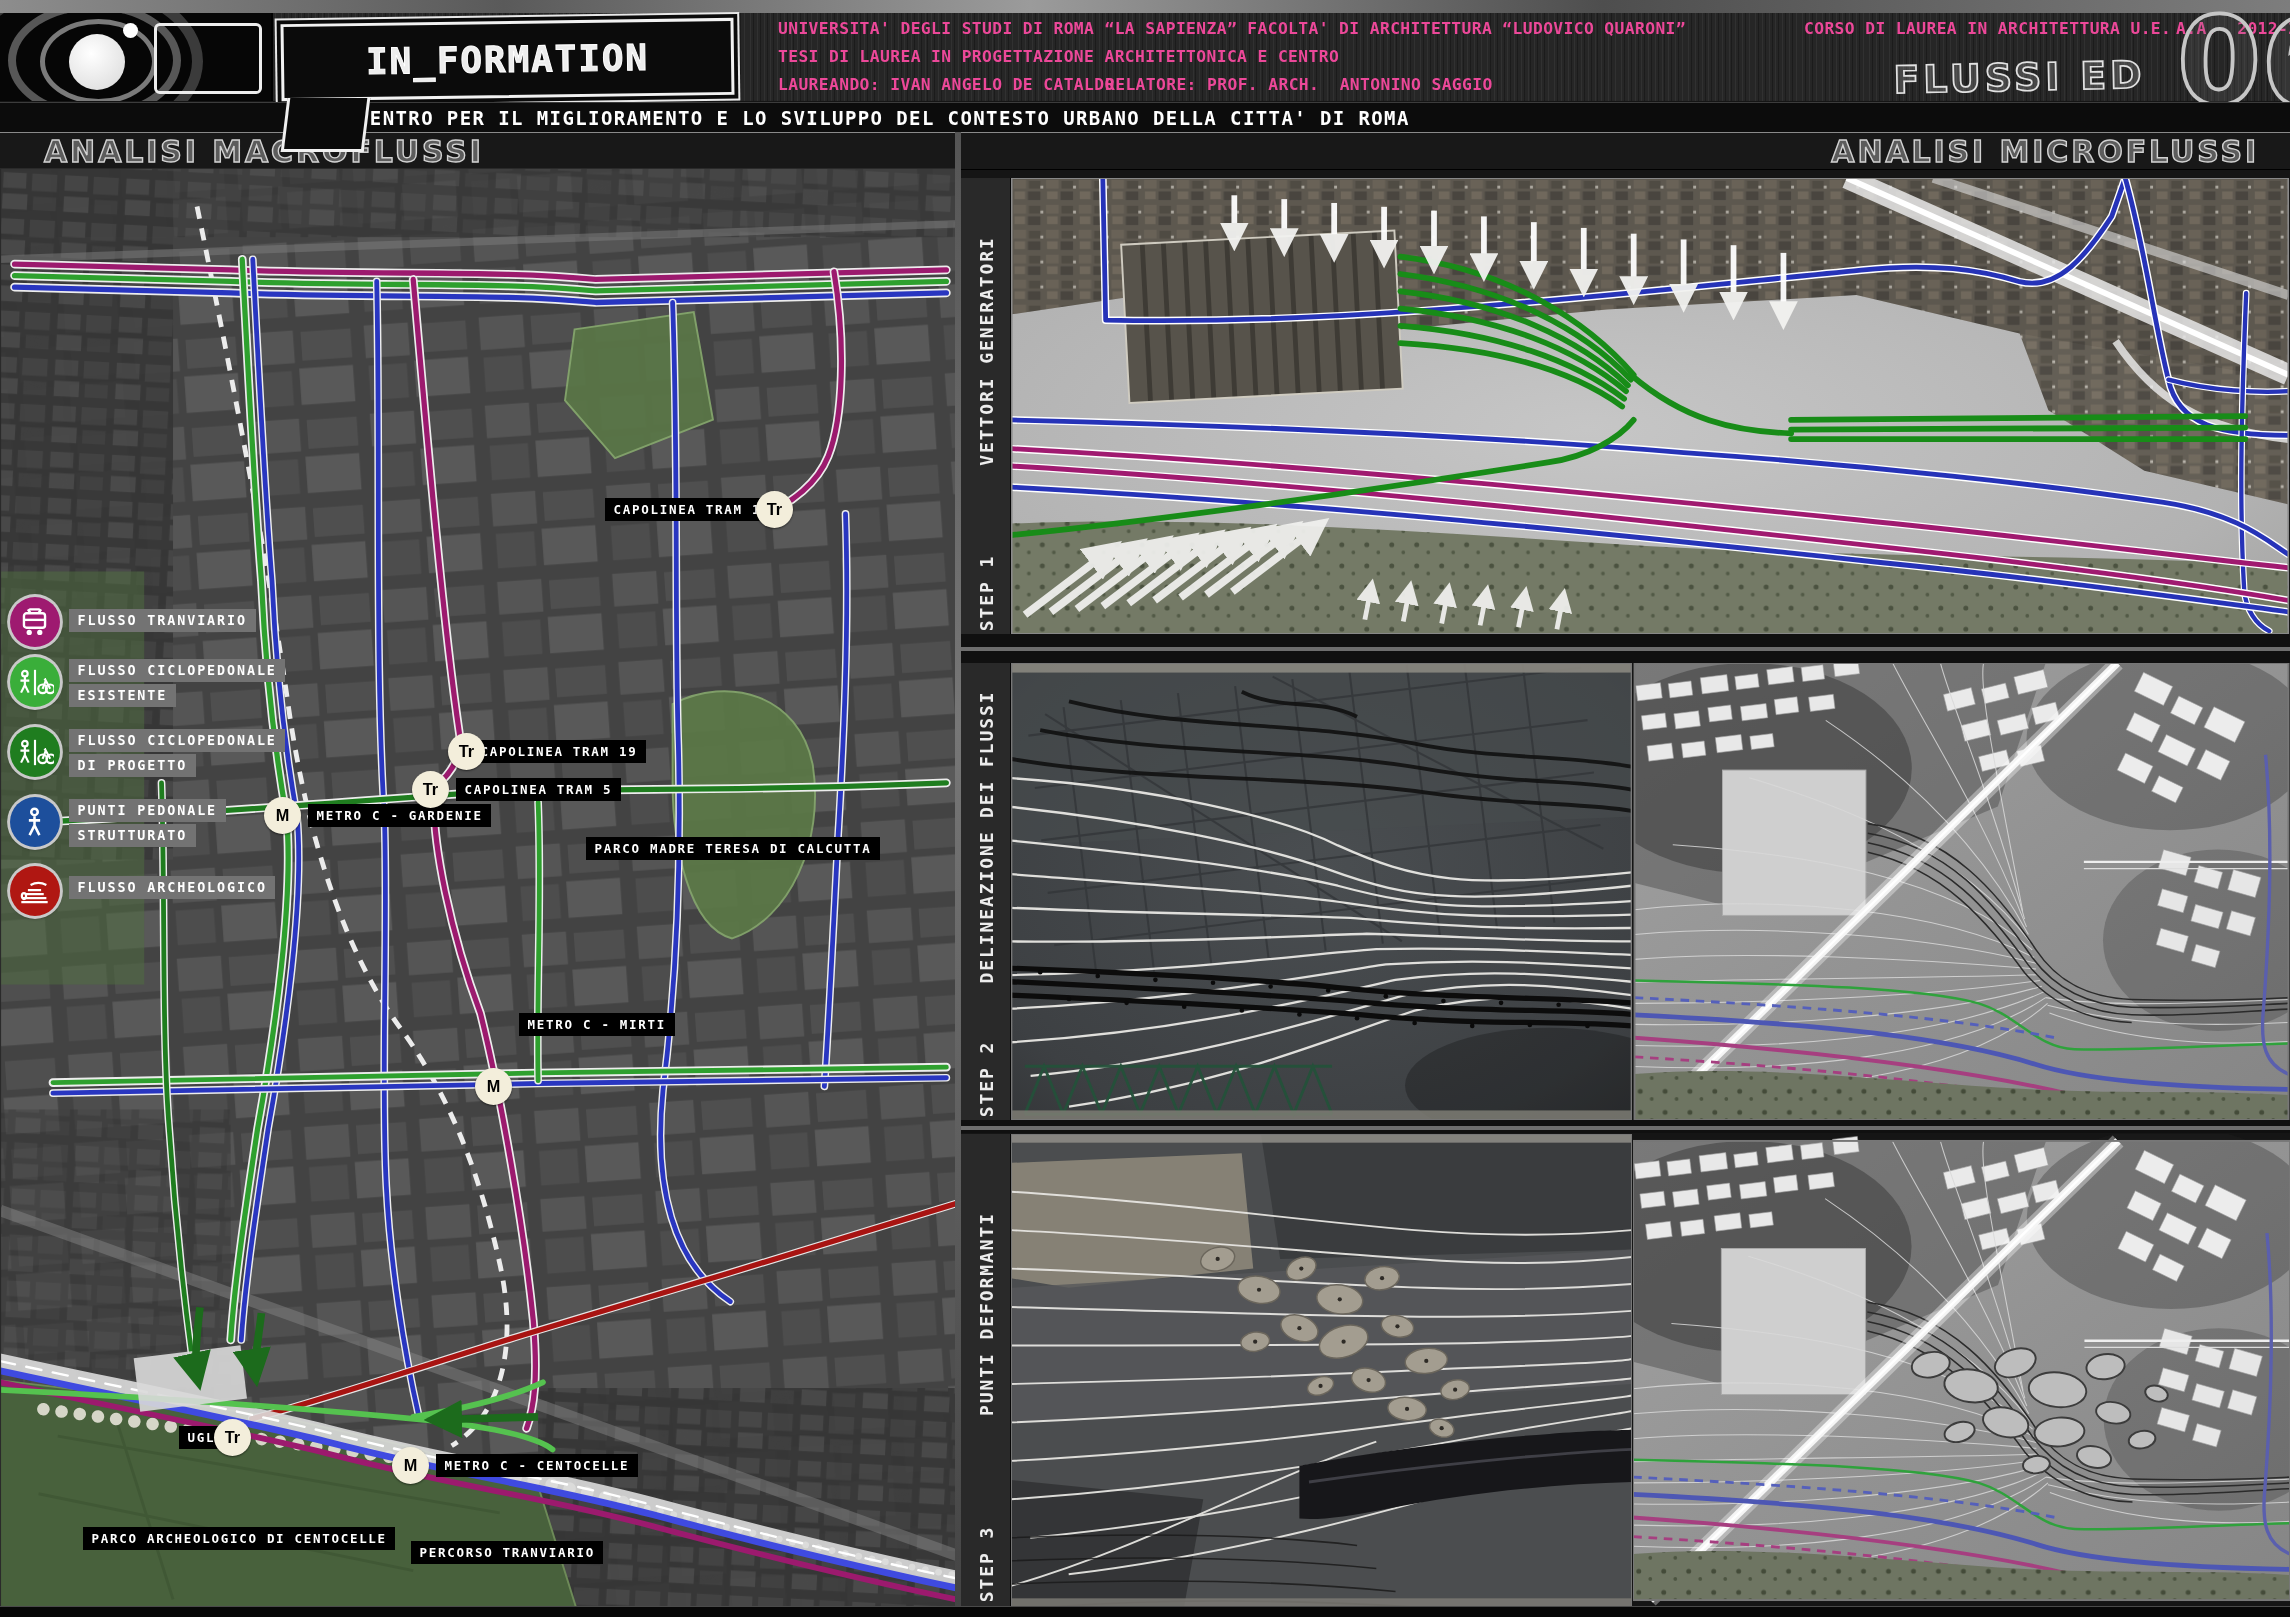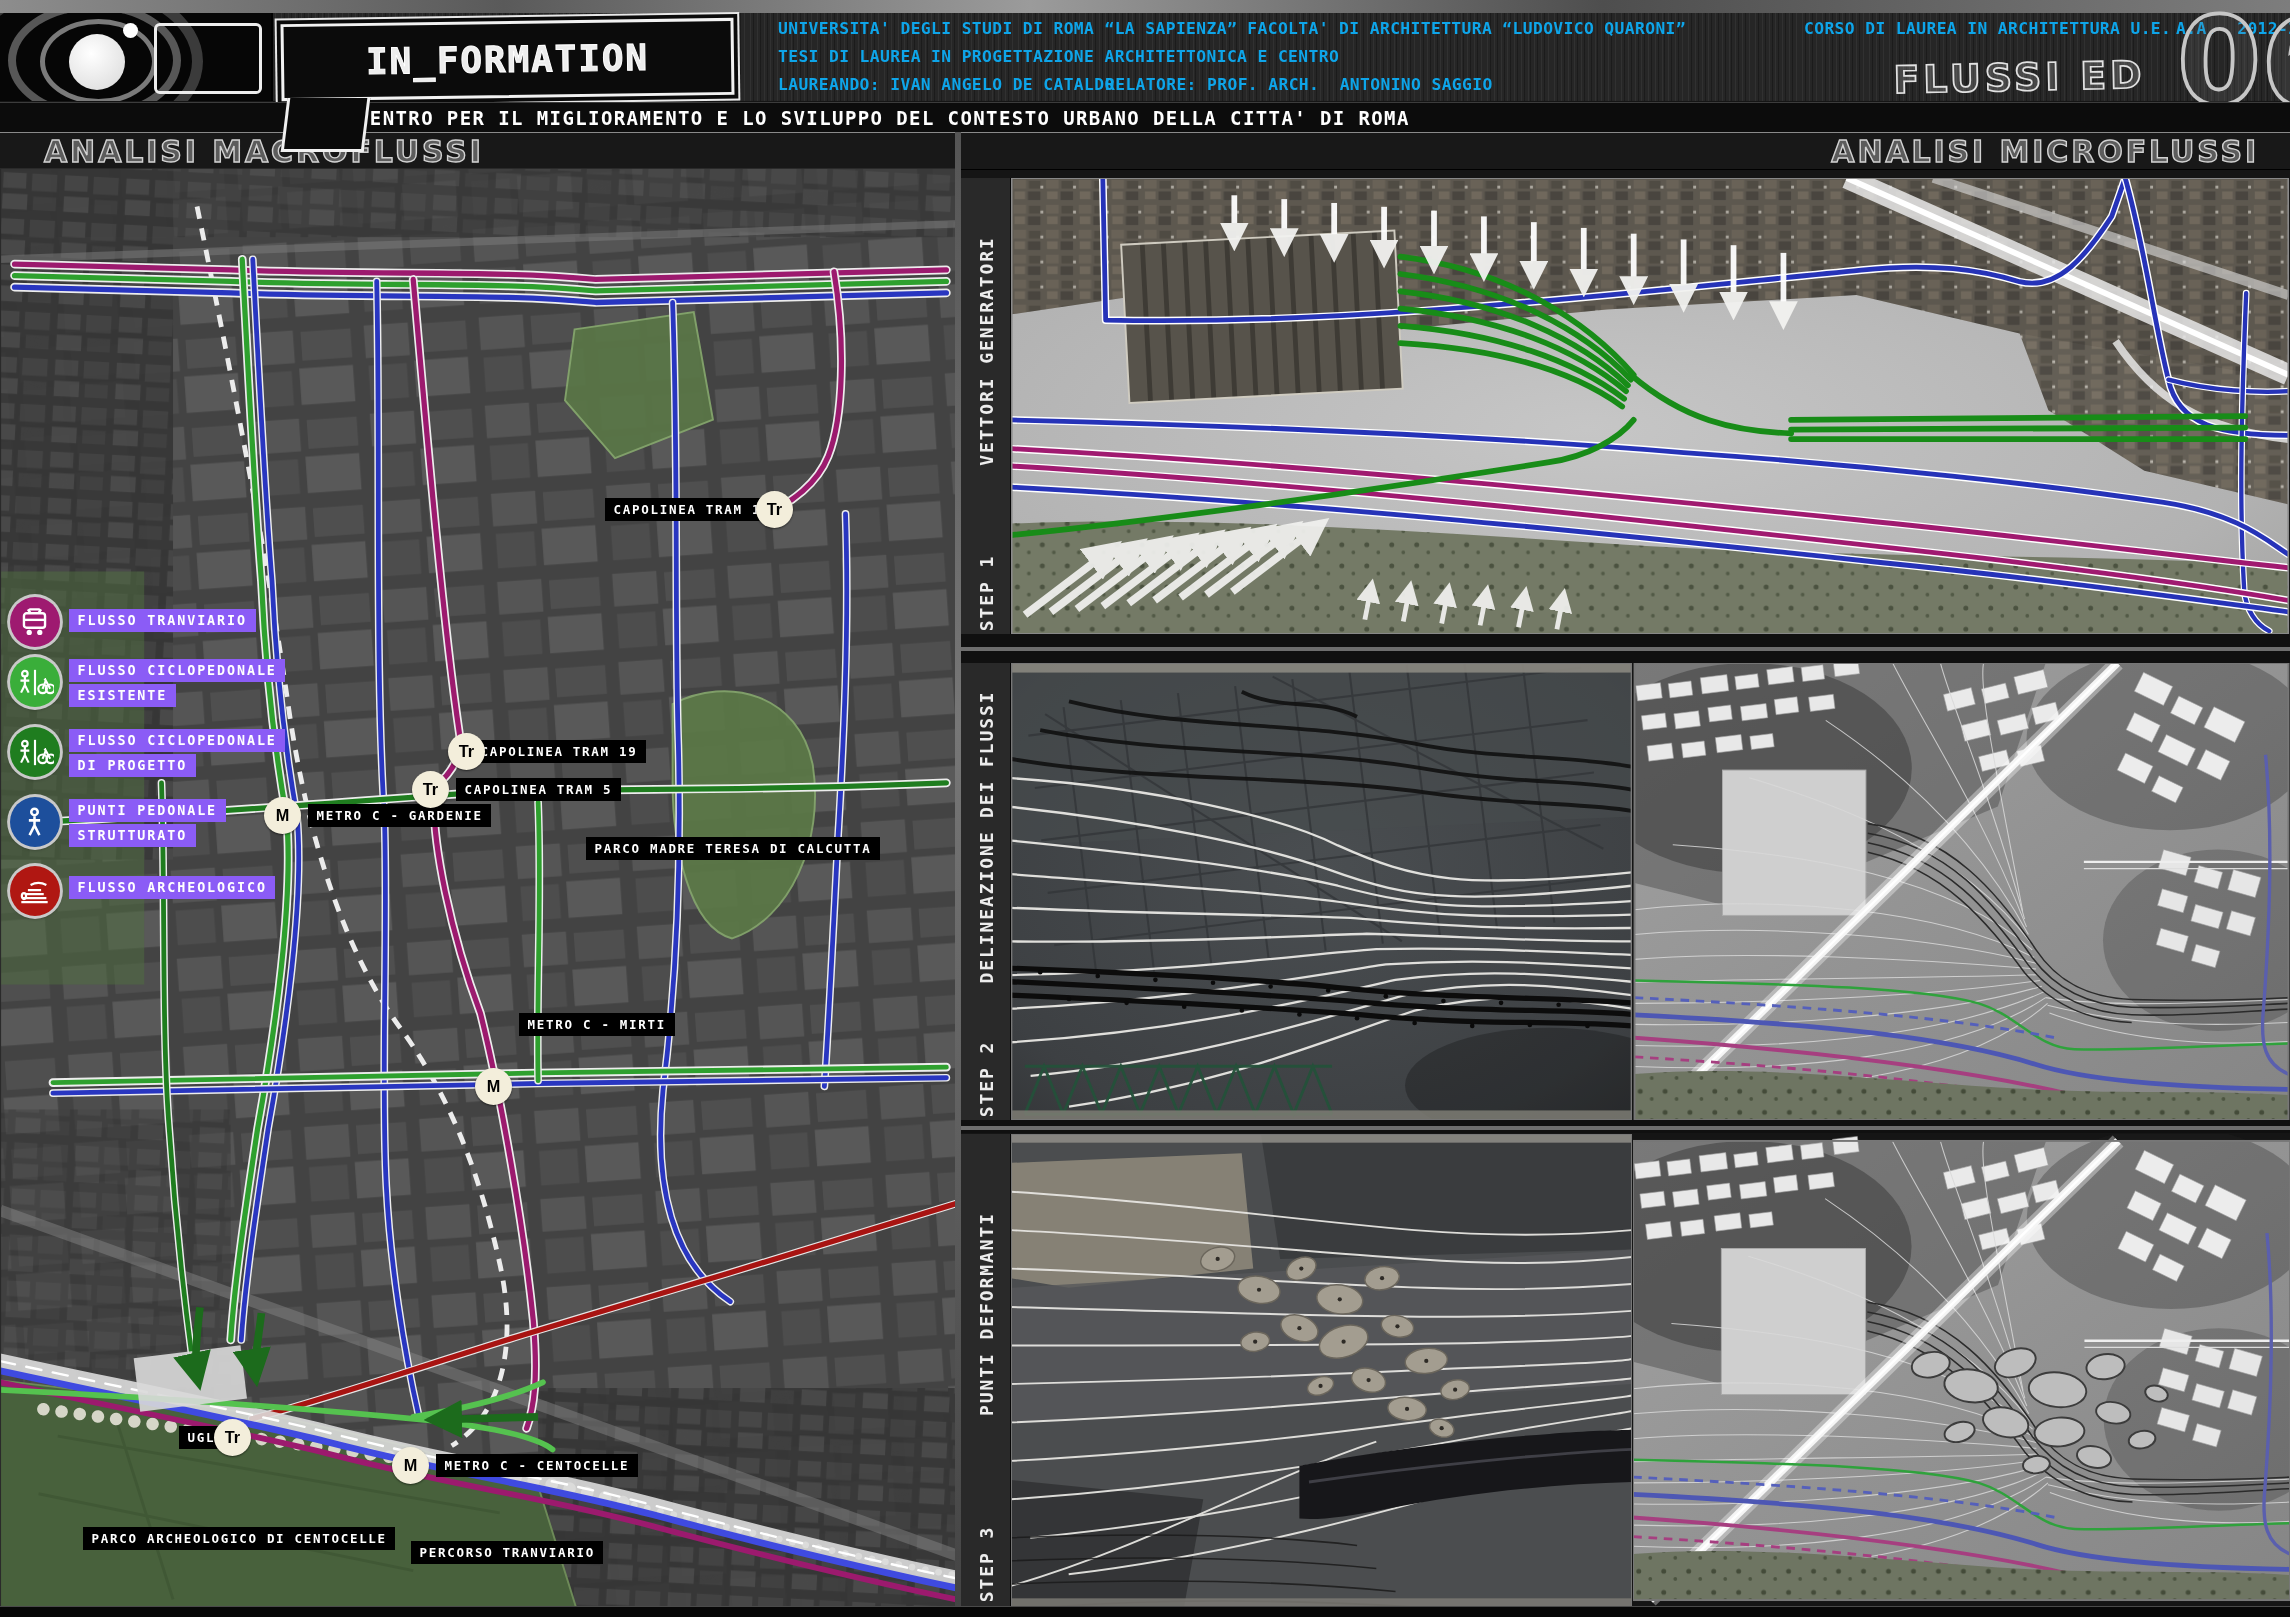--- a/index.html
+++ b/index.html
@@ -9,34 +9,34 @@
 .abs{position:absolute}
 
 #top-strip{left:0;top:0;width:2290px;height:13.4px;background:linear-gradient(90deg,#8d8d8d,#5a5a5a 22%,#9b9b9b 45%,#4e4e4e 70%,#7d7d7d)}
 #header-band{left:0;top:13.4px;width:2290px;height:88px;background:#262626;
  background-image:repeating-linear-gradient(90deg,rgba(255,255,255,.05) 0 1px,transparent 1px 2.9px,rgba(0,0,0,.28) 2.9px 3.8px,transparent 3.8px 6.7px)}
 #eye-logo{left:0;top:13.4px;width:273px;height:88px;background:#060606;overflow:hidden;border-right:2.9px solid #000}
 .ring{position:absolute;border-radius:50%}
 #brand-box{left:281px;top:21px;width:453px;height:77px;background:#0b0b0b;border:3.8px solid #f2f2f2;box-shadow:0 0 0 3.8px #0b0b0b,0 0 0 5.8px #e8e8e8;transform:rotate(-.8deg);display:flex;align-items:center;justify-content:center}
 #brand-box span{color:#ededed;-webkit-text-stroke:1px #fff;font:bold 36px "DejaVu Sans Mono",monospace;letter-spacing:1.9px}
 #brand-tab{left:284px;top:98px;width:83px;height:54px;border:3.8px solid #f0f0f0;border-top:none;background:#0a0a0a;transform:skewX(-7deg);z-index:6}
-.hline{color:#0ea5e9;font:bold 16.3px "DejaVu Sans Mono",monospace;letter-spacing:0.4px;white-space:pre}
+.hline{color:#ec4899;font:bold 16.3px "DejaVu Sans Mono",monospace;letter-spacing:0.4px;white-space:pre}
 #series-title{left:1894px;top:54px;transform:rotate(-1.2deg);font:bold 38px "DejaVu Sans",sans-serif;letter-spacing:3.8px;color:rgba(255,255,255,.16);-webkit-text-stroke:1.7px #e2e2e2}
 #sheet-number{left:2177px;top:-7.7px;font:bold 121px "DejaVu Sans",sans-serif;letter-spacing:0;color:rgba(120,120,120,.18);-webkit-text-stroke:3.8px #c6c6c6;transform:rotate(1deg)}
 #sub-bar{left:0;top:102px;width:2290px;height:30px;background:#0c0c0c;border-top:1.9px solid #3c3c3c;display:flex;align-items:center}
 #sub-bar span{margin-left:357px;color:#fff;font:bold 19px "DejaVu Sans Mono",monospace;letter-spacing:1.4px;white-space:pre}
 #titles-row{left:0;top:132px;width:2290px;height:38px;background:#181818;border-top:1.9px solid #8a8a8a;border-bottom:1.9px solid #000}
 .sec-title{position:absolute;top:2.9px;font:bold 30px "DejaVu Sans",sans-serif;letter-spacing:2.9px;color:rgba(235,235,235,.32);-webkit-text-stroke:1.4px #d2d2d2;white-space:nowrap}
 
 .lblbox{position:absolute;background:#000;color:#fff;font:bold 12.5px "DejaVu Sans Mono",monospace;letter-spacing:1.7px;padding:3.8px 8.6px;white-space:nowrap;z-index:5}
 .badge{position:absolute;width:37px;height:37px;border-radius:50%;background:#f3eedb;color:#000;display:flex;align-items:center;justify-content:center;font:bold 16.3px "Liberation Sans",sans-serif;z-index:6;box-shadow:0 1px 1.9px rgba(0,0,0,.5)}
 
 .leg-badge{position:absolute;width:50px;height:50px;border-radius:50%;display:flex;align-items:center;justify-content:center;box-shadow:0 0 0 2.9px #c9c9c9,0 1.9px 3.8px rgba(0,0,0,.6);z-index:5}
 .leg-label{position:absolute;z-index:5}
-.leg-label span{display:table;background:#8b5cf6;color:#fff;font:bold 13.4px "DejaVu Sans Mono",monospace;letter-spacing:1.9px;padding:3.8px 8.6px;margin-bottom:2.9px}
+.leg-label span{display:table;background:#737373;color:#fff;font:bold 13.4px "DejaVu Sans Mono",monospace;letter-spacing:1.9px;padding:3.8px 8.6px;margin-bottom:2.9px}
 .leg-label span:empty{display:none}
 
 .vband{position:absolute;left:961px;width:50px;background:#292929;border-right:1.9px solid #060606;z-index:4}
 .vband .t,.vband .s{position:absolute;left:50%;white-space:nowrap;color:#ececec;font:bold 18px "DejaVu Sans Mono",monospace;letter-spacing:1.9px;transform:translate(-50%,-50%) rotate(-90deg)}
 .vband .t{top:38%}
 .vband .s{top:91%}
 .gap-row{position:absolute;left:961px;width:1330px;background:#101010}
 .gap-row:before{content:"";position:absolute;left:0;top:45%;width:100%;height:3.8px;background:#6e6e6e}
 #v-divider{left:955px;top:132px;width:5.8px;height:1475px;background:linear-gradient(180deg,#555,#777 40%,#444)}
 #footer-strip{left:0;top:1606px;width:2290px;height:11.5px;background:#070707;border-top:1.9px solid #4a4a4a;z-index:9}

